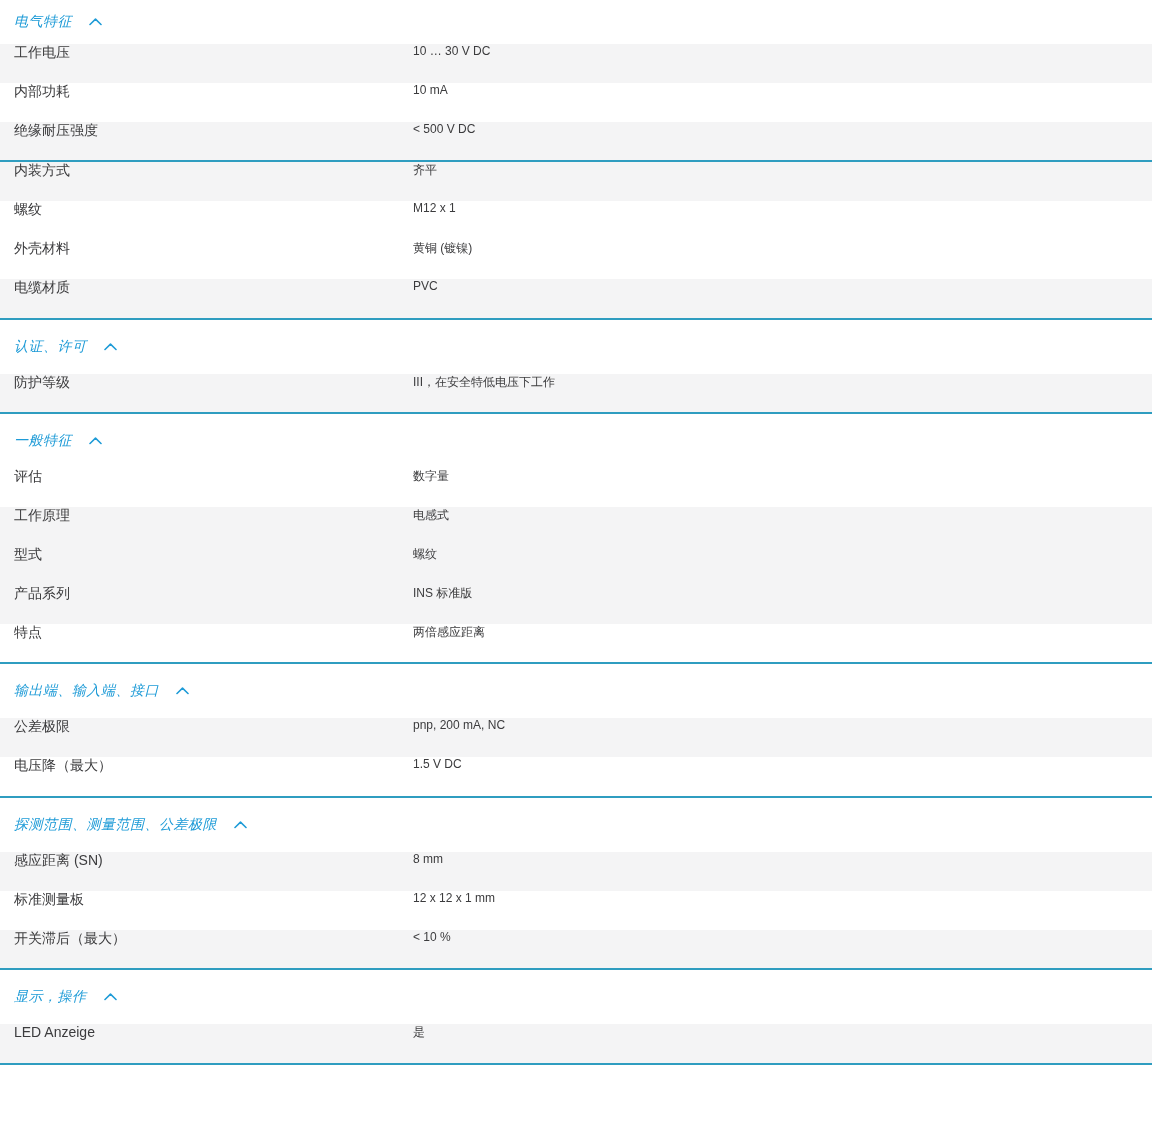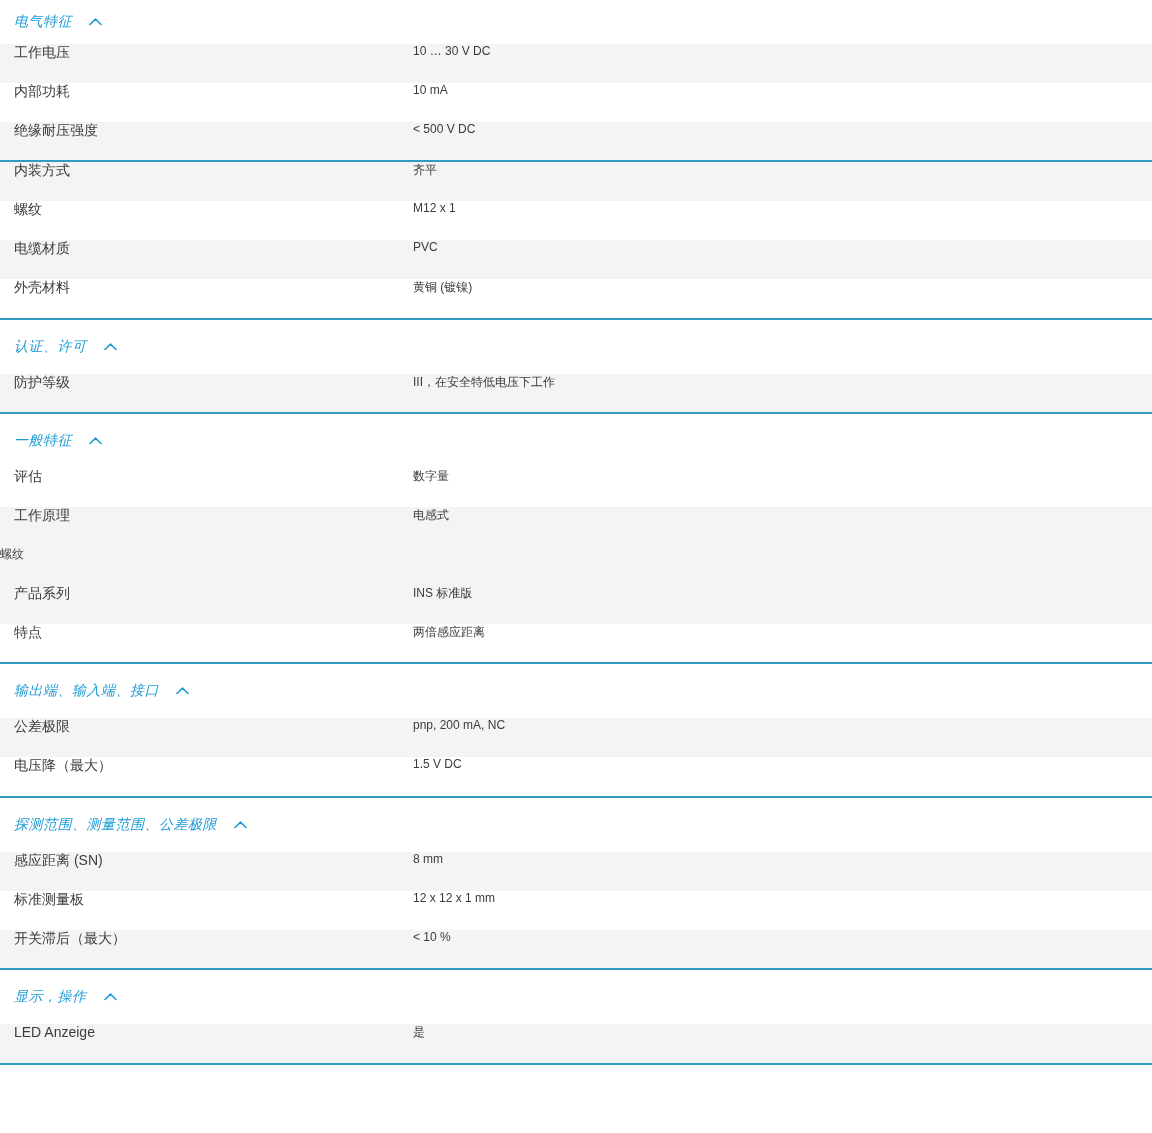--- a/index.html
+++ b/index.html
@@ -87,29 +87,29 @@
     <div class="spec-label">内装方式</div>
     <div class="spec-value">齐平</div>
   </div>
 
   <div class="spec-row">
     <div class="spec-label">螺纹</div>
     <div class="spec-value">M12 x 1</div>
   </div>
 
 
+  <div class="spec-row">
+    <div class="spec-label">外壳材料</div>
+    <div class="spec-value">黄铜 (镀镍)</div>
+  </div>
+
   <div class="spec-row alt">
     <div class="spec-label">电缆材质</div>
     <div class="spec-value">PVC</div>
   </div>
-
-  <div class="spec-row">
-    <div class="spec-label">外壳材料</div>
-    <div class="spec-value">黄铜 (镀镍)</div>
-  </div>
 </div>
   </section>
 
   <section class="spec-section">
     <div class="section-header">
       <span class="section-title">认证、许可</span>
       <span class="caret">
         <svg width="13" height="8" viewBox="0 0 13 8" fill="none" xmlns="http://www.w3.org/2000/svg">
           <polyline points="1,6.5 6.5,1.2 12,6.5" stroke="#1e9bd7" stroke-width="1.6" fill="none" stroke-linecap="round" stroke-linejoin="round"></polyline>
         </svg>
@@ -137,20 +137,21 @@
     <div class="spec-label">评估</div>
     <div class="spec-value">数字量</div>
   </div>
 
   <div class="spec-row alt">
     <div class="spec-label">工作原理</div>
     <div class="spec-value">电感式</div>
   </div>
 
   <div class="spec-row alt">
+    <div class="spec-label">型式</div>
     <div class="spec-value">螺纹</div>
   </div>
 
   <div class="spec-row alt">
     <div class="spec-label">产品系列</div>
     <div class="spec-value">INS 标准版</div>
   </div>
 
   <div class="spec-row">
     <div class="spec-label">特点</div>

